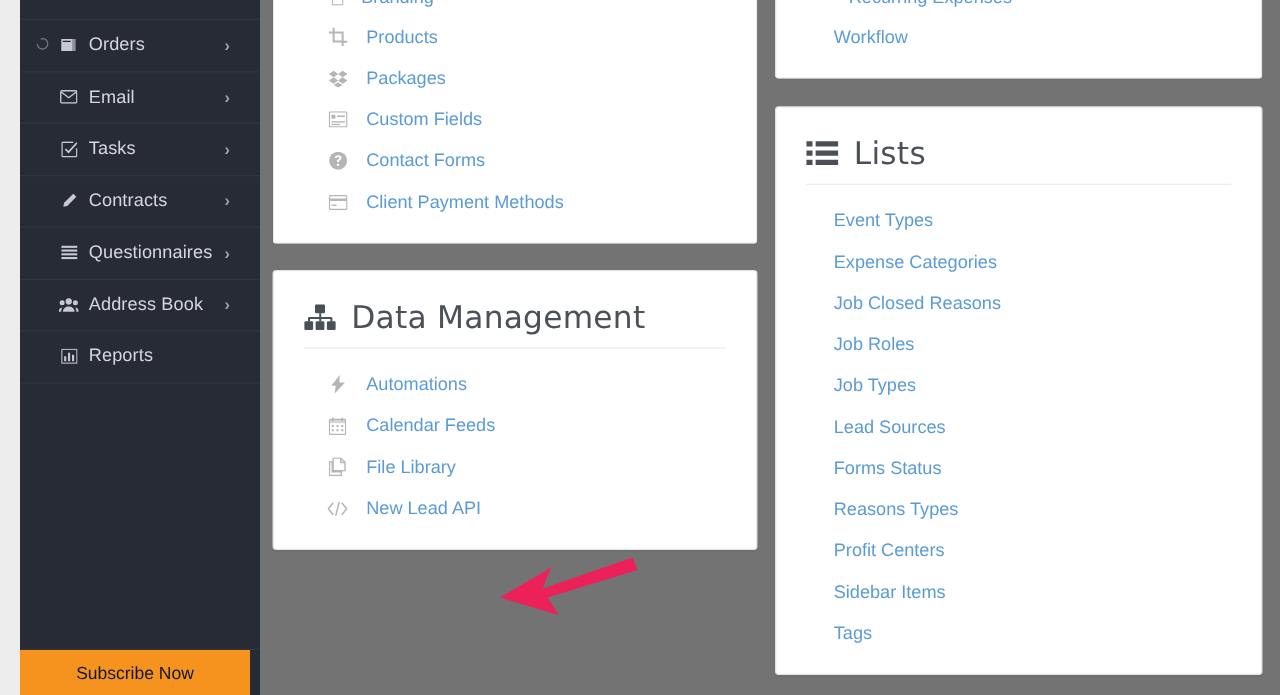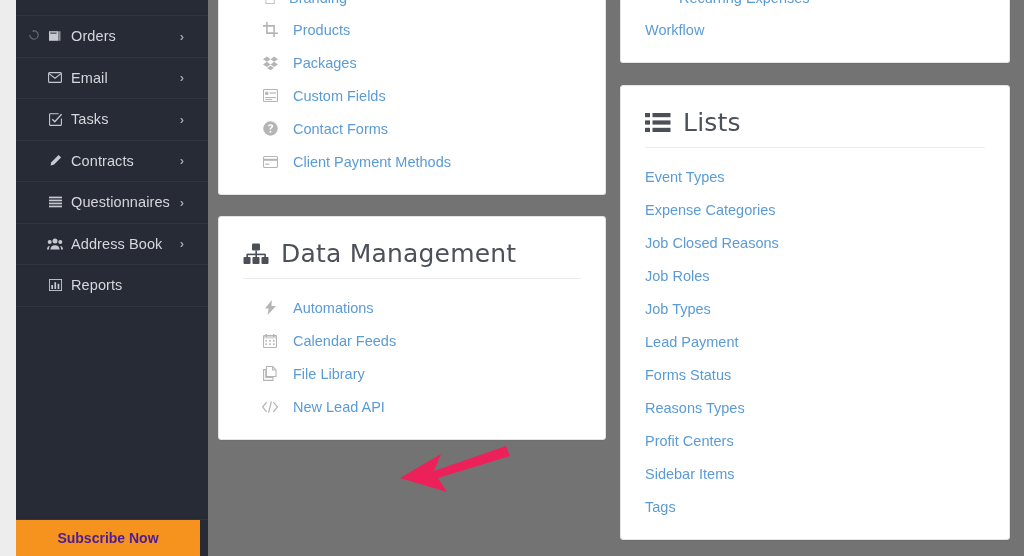--- a/index.html
+++ b/index.html
@@ -59,22 +59,22 @@
     white-space: nowrap;
   }
   .sb-item .sb-chev {
     position: absolute; right: 24px;
     color: #9ea2ab; font-size: 13px; font-weight: bold;
   }
   .sb-spacer { flex: 1 1 auto; border-bottom: 1px solid #31353f; }
   .subscribe-btn {
     height: 36px; margin: 0;
     background: #f6921e;
-    color: #4c1d95;
-    font-size: 14px; font-weight: bold;
+    color: #0f172a;
+    font-size: 14px; font-weight: normal;
     display: flex; align-items: center; justify-content: center;
     cursor: pointer;
     width: 184px;
     border: none;
     font-family: "Liberation Sans", sans-serif;
   }
 
   
   .content {
     flex: 1 1 auto; height: 556px;
@@ -123,21 +123,21 @@
   }
   .link-row .li {
     width: 22px; text-align: center;
     color: #b5b5b5; font-size: 14px;
     display: inline-flex; align-items: center; justify-content: center;
   }
   .link-row .lt {
     color: #5b9bd5; font-size: 14.5px;
     margin-left: 12px; white-space: nowrap;
   }
-  .link-row.plain { padding-left: 24px; text-align: center; }
+  .link-row.plain { padding-left: 46px; text-align: center; }
   .link-row.plain .lt { margin-left: 0; }
   .link-row.partial { height: 14px; overflow: hidden; position: relative; }
   .link-row.partial .lt { position: absolute; top: -9px; left: 58px; }
   .link-row.partial .li { position: absolute; top: -9px; left: 40px; }
 
   
   .arrow { position: absolute; left: 378px; top: 444px; pointer-events: none; }
 </style>
 </head>
 <body>
@@ -420,21 +420,21 @@
               <div class="link-row plain">
                 <span class="lt">Job Closed Reasons</span>
               </div>
               <div class="link-row plain">
                 <span class="lt">Job Roles</span>
               </div>
               <div class="link-row plain">
                 <span class="lt">Job Types</span>
               </div>
               <div class="link-row plain">
-                <span class="lt">Lead Payment</span>
+                <span class="lt">Lead Sources</span>
               </div>
               <div class="link-row plain">
                 <span class="lt">Forms Status</span>
               </div>
               <div class="link-row plain">
                 <span class="lt">Reasons Types</span>
               </div>
               <div class="link-row plain">
                 <span class="lt">Profit Centers</span>
               </div>

